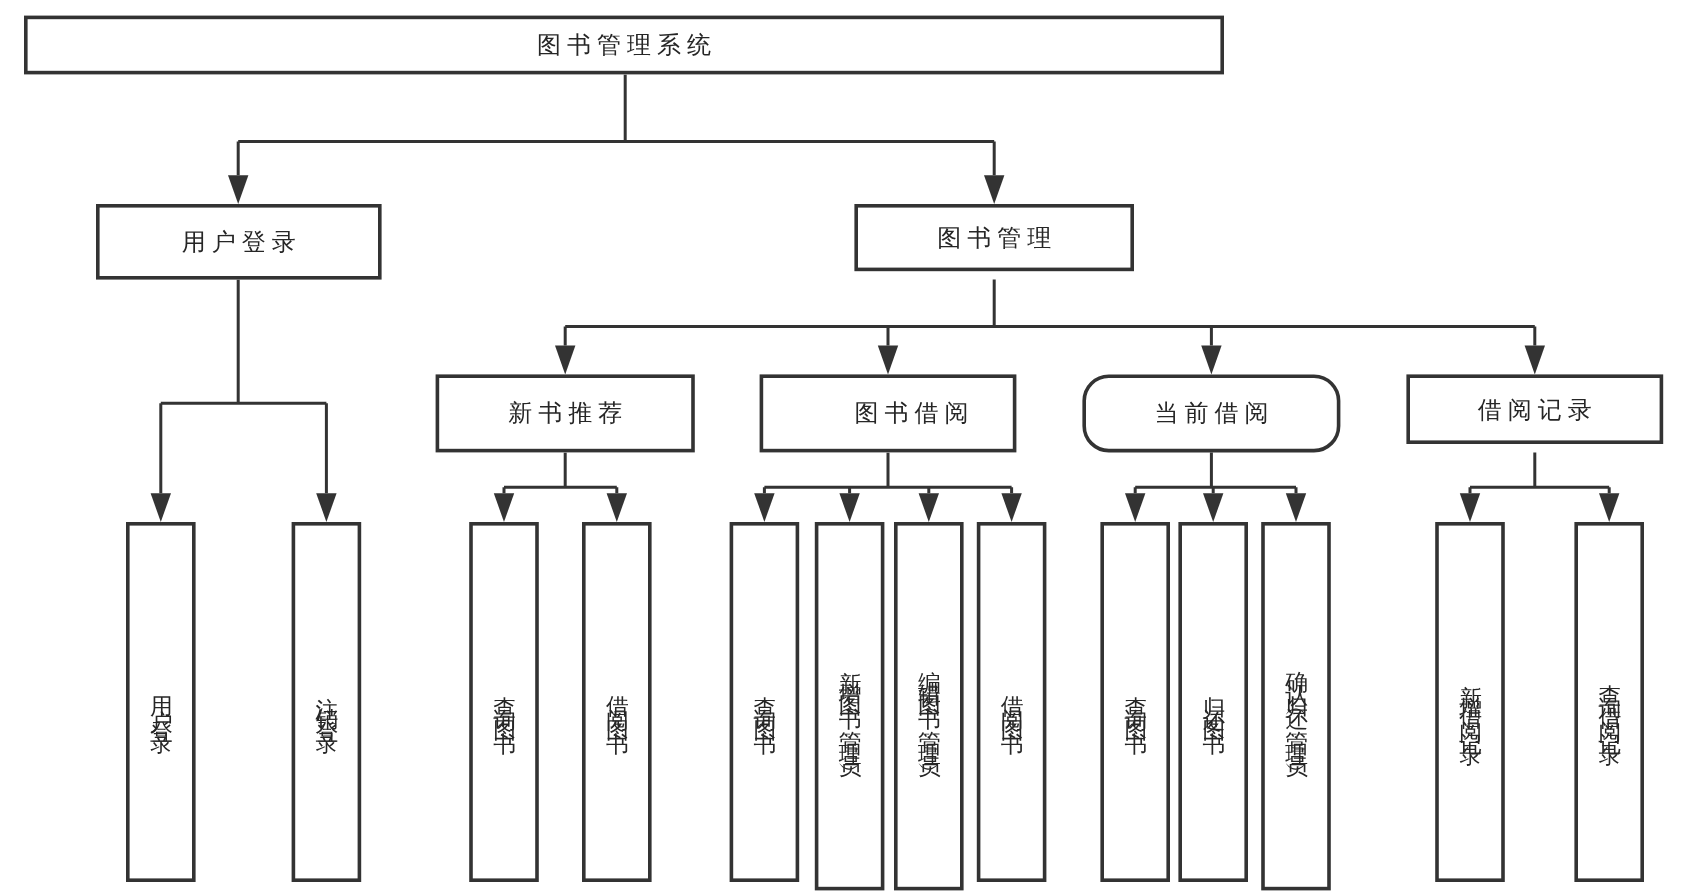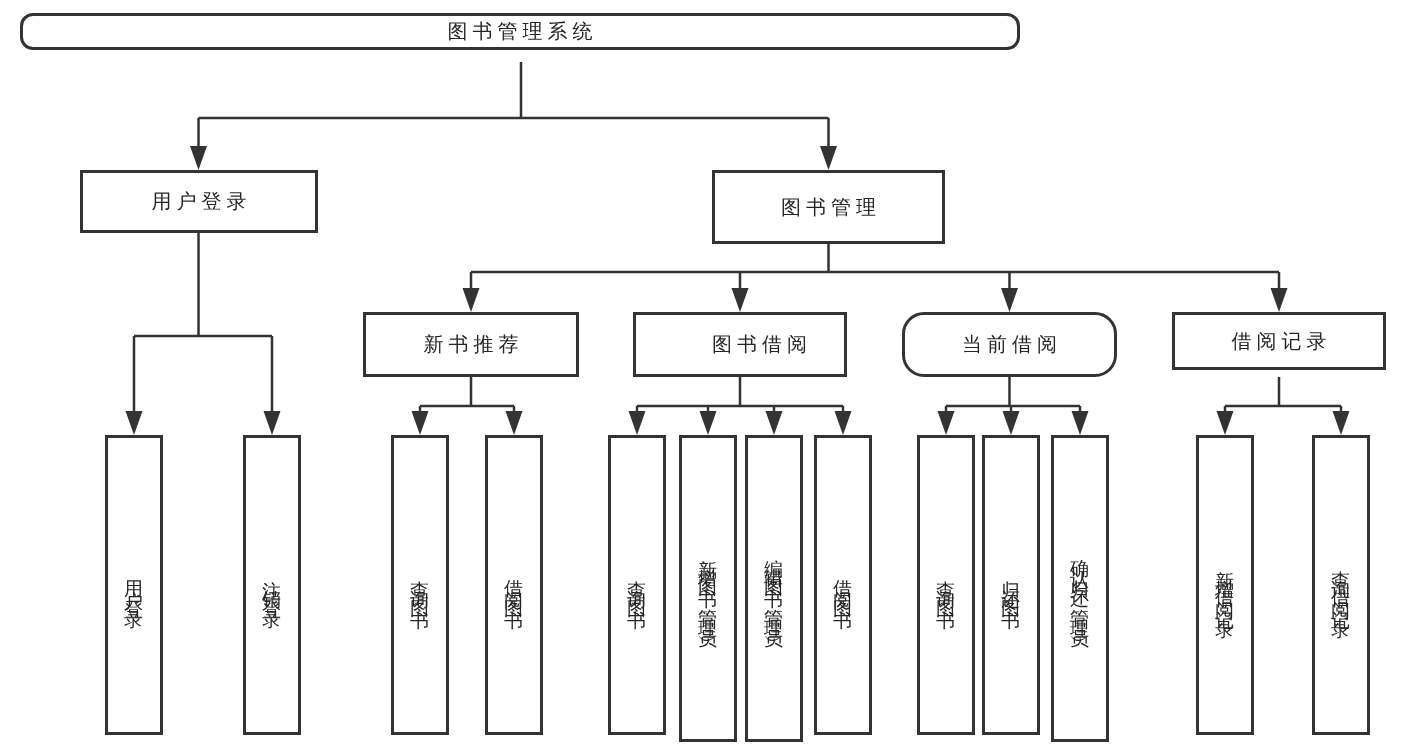--- a/index.html
+++ b/index.html
@@ -88,28 +88,28 @@
       <polygon points="765.5,411 782.5,411 774,435"></polygon>
       <polygon points="834.5,411 851.5,411 843,435"></polygon>
       <polygon points="937.5,411 954.5,411 946,435"></polygon>
       <polygon points="1002.5,411 1019.5,411 1011,435"></polygon>
       <polygon points="1071.5,411 1088.5,411 1080,435"></polygon>
       <polygon points="1216.5,411 1233.5,411 1225,435"></polygon>
       <polygon points="1332.5,411 1349.5,411 1341,435"></polygon>
     </g>
   </svg>
 
-  <div class="box hbox" style="left:20px;top:13px;width:1000px;height:37px;border-radius:13px;">
+  <div class="box hbox" style="left:20px;top:13px;width:1000px;height:49px;">
     <span>图书管理系统</span>
   </div>
 
   <div class="box hbox" style="left:80px;top:170px;width:238px;height:63px;">
     <span>用户登录</span>
   </div>
-  <div class="box hbox" style="left:712px;top:170px;width:233px;height:74px;">
+  <div class="box hbox" style="left:712px;top:170px;width:233px;height:56px;">
     <span>图书管理</span>
   </div>
 
   <div class="box hbox" style="left:363px;top:312px;width:216px;height:65px;">
     <span>新书推荐</span>
   </div>
   <div class="box hbox" style="left:633px;top:312px;width:214px;height:65px;padding-left:39px;">
     <span>图书借阅</span>
   </div>
   <div class="box hbox" style="left:902px;top:312px;width:215px;height:65px;border-radius:22px;">

